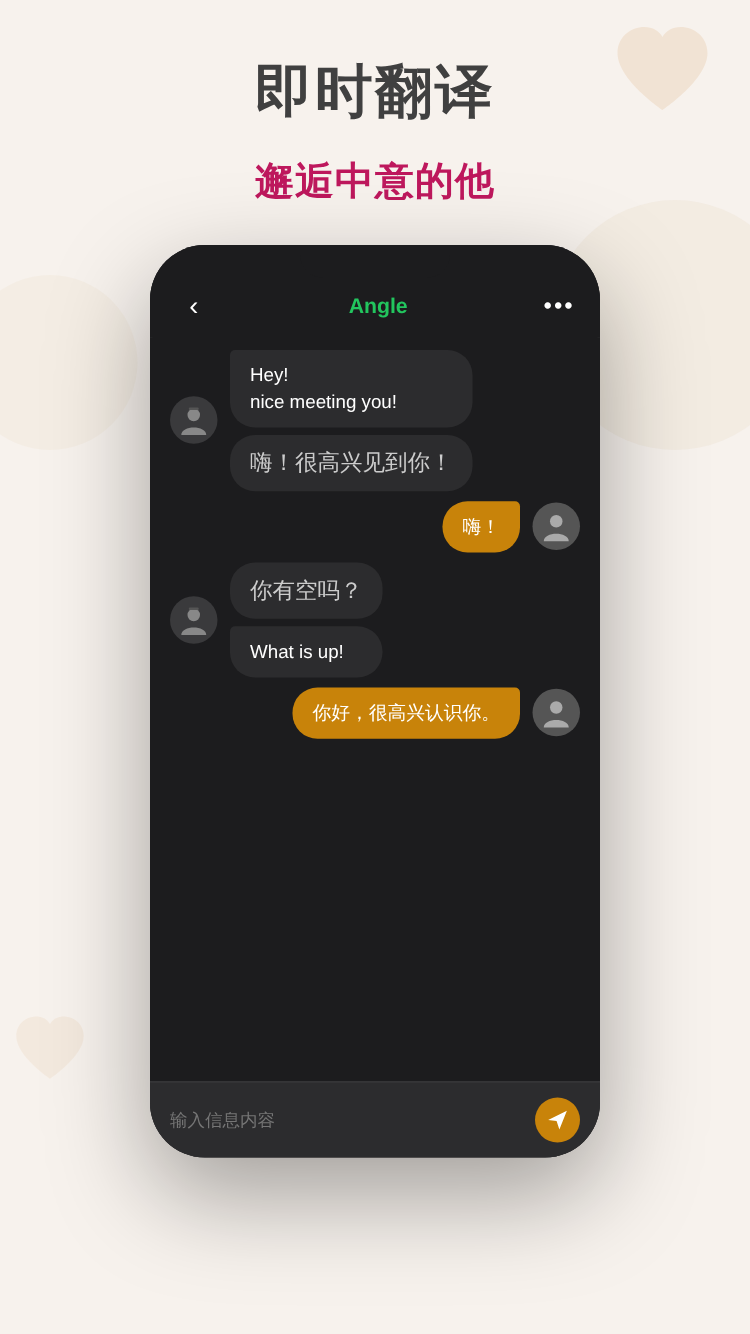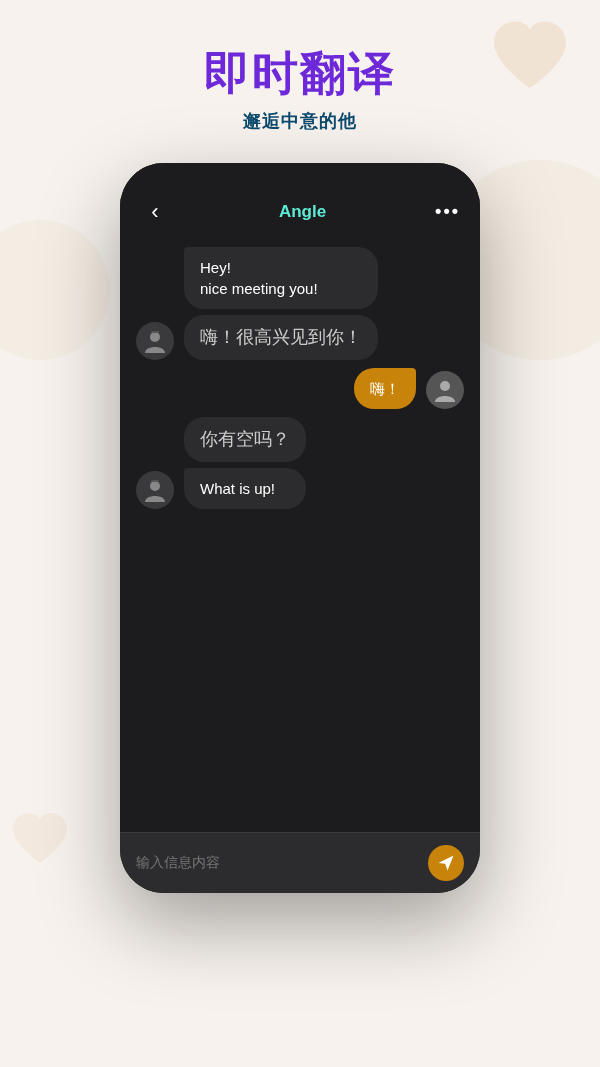--- a/index.html
+++ b/index.html
@@ -42,30 +42,30 @@
       position: relative;
       z-index: 2;
       text-align: center;
       padding-top: 48px;
       padding-bottom: 20px;
     }
 
     .main-title {
       font-size: 46px;
       font-weight: 900;
-      color: #6d28d9;
+      color: #404040;
       letter-spacing: 2px;
       line-height: 1.1;
-      margin-bottom: 10px;
+      margin-bottom: 25px;
     }
 
     .sub-title {
-      font-size: 18px;
+      font-size: 31px;
       font-weight: 600;
-      color: #0c4a6e;
+      color: #be185d;
       letter-spacing: 1px;
     }
 
     
     .phone-wrapper {
       position: relative;
       z-index: 2;
       display: flex;
       justify-content: center;
       margin-top: 10px;
@@ -108,21 +108,21 @@
 
     .chat-header-back {
       color: #fff;
       font-size: 22px;
       font-weight: 300;
       width: 30px;
       text-align: center;
     }
 
     .chat-header-title {
-      color: #5eead4;
+      color: #22c55e;
       font-size: 17px;
       font-weight: 600;
     }
 
     .chat-header-more {
       color: #fff;
       font-size: 18px;
       letter-spacing: 2px;
       font-weight: 700;
     }
@@ -134,21 +134,21 @@
       overflow-y: auto;
       padding: 10px 16px;
       display: flex;
       flex-direction: column;
       gap: 8px;
     }
 
     
     .msg-row {
       display: flex;
-      align-items: flex-end;
+      align-items: center;
       gap: 10px;
     }
     .msg-row.right {
       flex-direction: row-reverse;
     }
 
     .avatar {
       width: 38px;
       height: 38px;
       border-radius: 50%;
@@ -220,21 +220,20 @@
       border-top: 1px solid #3a3a3c;
     }
 
     .chat-input-field {
       flex: 1;
       background: transparent;
       border: none;
       outline: none;
       color: #fca5a5;
       font-size: 14px;
-      font-family: Liberation Mono, monospace;
     }
 
     .send-button {
       width: 36px;
       height: 36px;
       background: #c8830a;
       border-radius: 50%;
       display: flex;
       align-items: center;
       justify-content: center;
@@ -320,20 +319,31 @@
             <path d="M4 26 C4 18 24 18 24 26Z"></path>
             <rect x="10" y="4" width="8" height="2" rx="1" fill="#555"></rect>
           </svg>
         </div>
         <div class="bubble-group">
           <div class="bubble received-sub">你有空吗？</div>
           <div class="bubble received">What is up!</div>
         </div>
       </div>
 
+      <div class="msg-row right">
+        <div class="avatar avatar-right">
+          <svg class="avatar-svg" viewBox="0 0 28 28" fill="#aaa">
+            <circle cx="14" cy="10" r="5"></circle>
+            <path d="M4 26 C4 18 24 18 24 26Z"></path>
+          </svg>
+        </div>
+        <div class="bubble-group">
+          <div class="bubble sent">你好，很高兴认识你。</div>
+        </div>
+      </div>
 
     </div>
 
     <div class="chat-input-bar">
       <input type="text" class="chat-input-field" placeholder="输入信息内容" style="">
       <div class="send-button">
         <svg width="18" height="18" viewBox="0 0 24 24" fill="#fff">
           <path d="M2 12L22 2L14 22L11 13Z"></path>
         </svg>
       </div>

